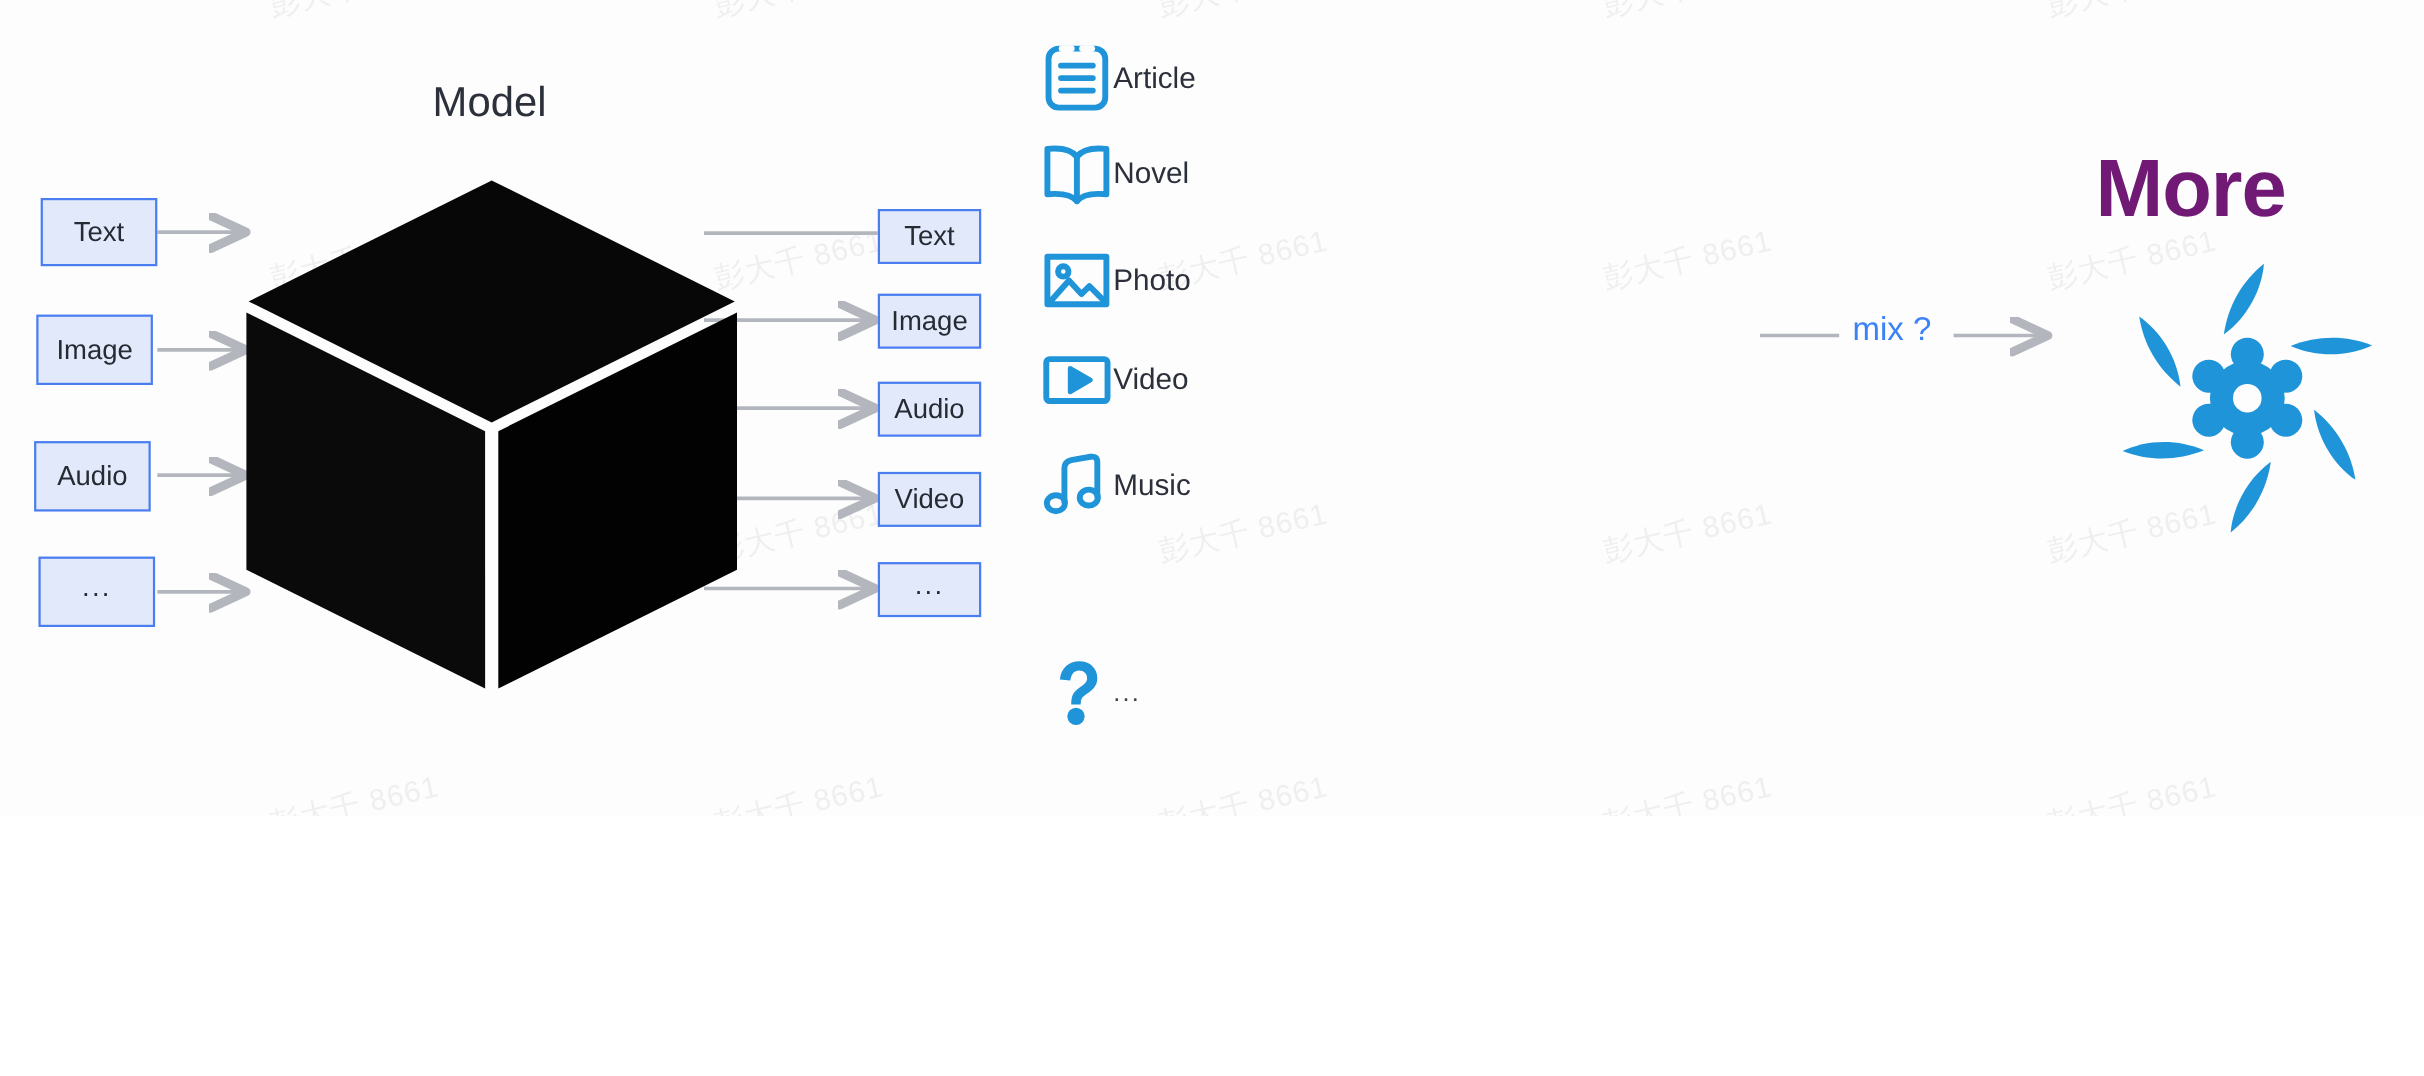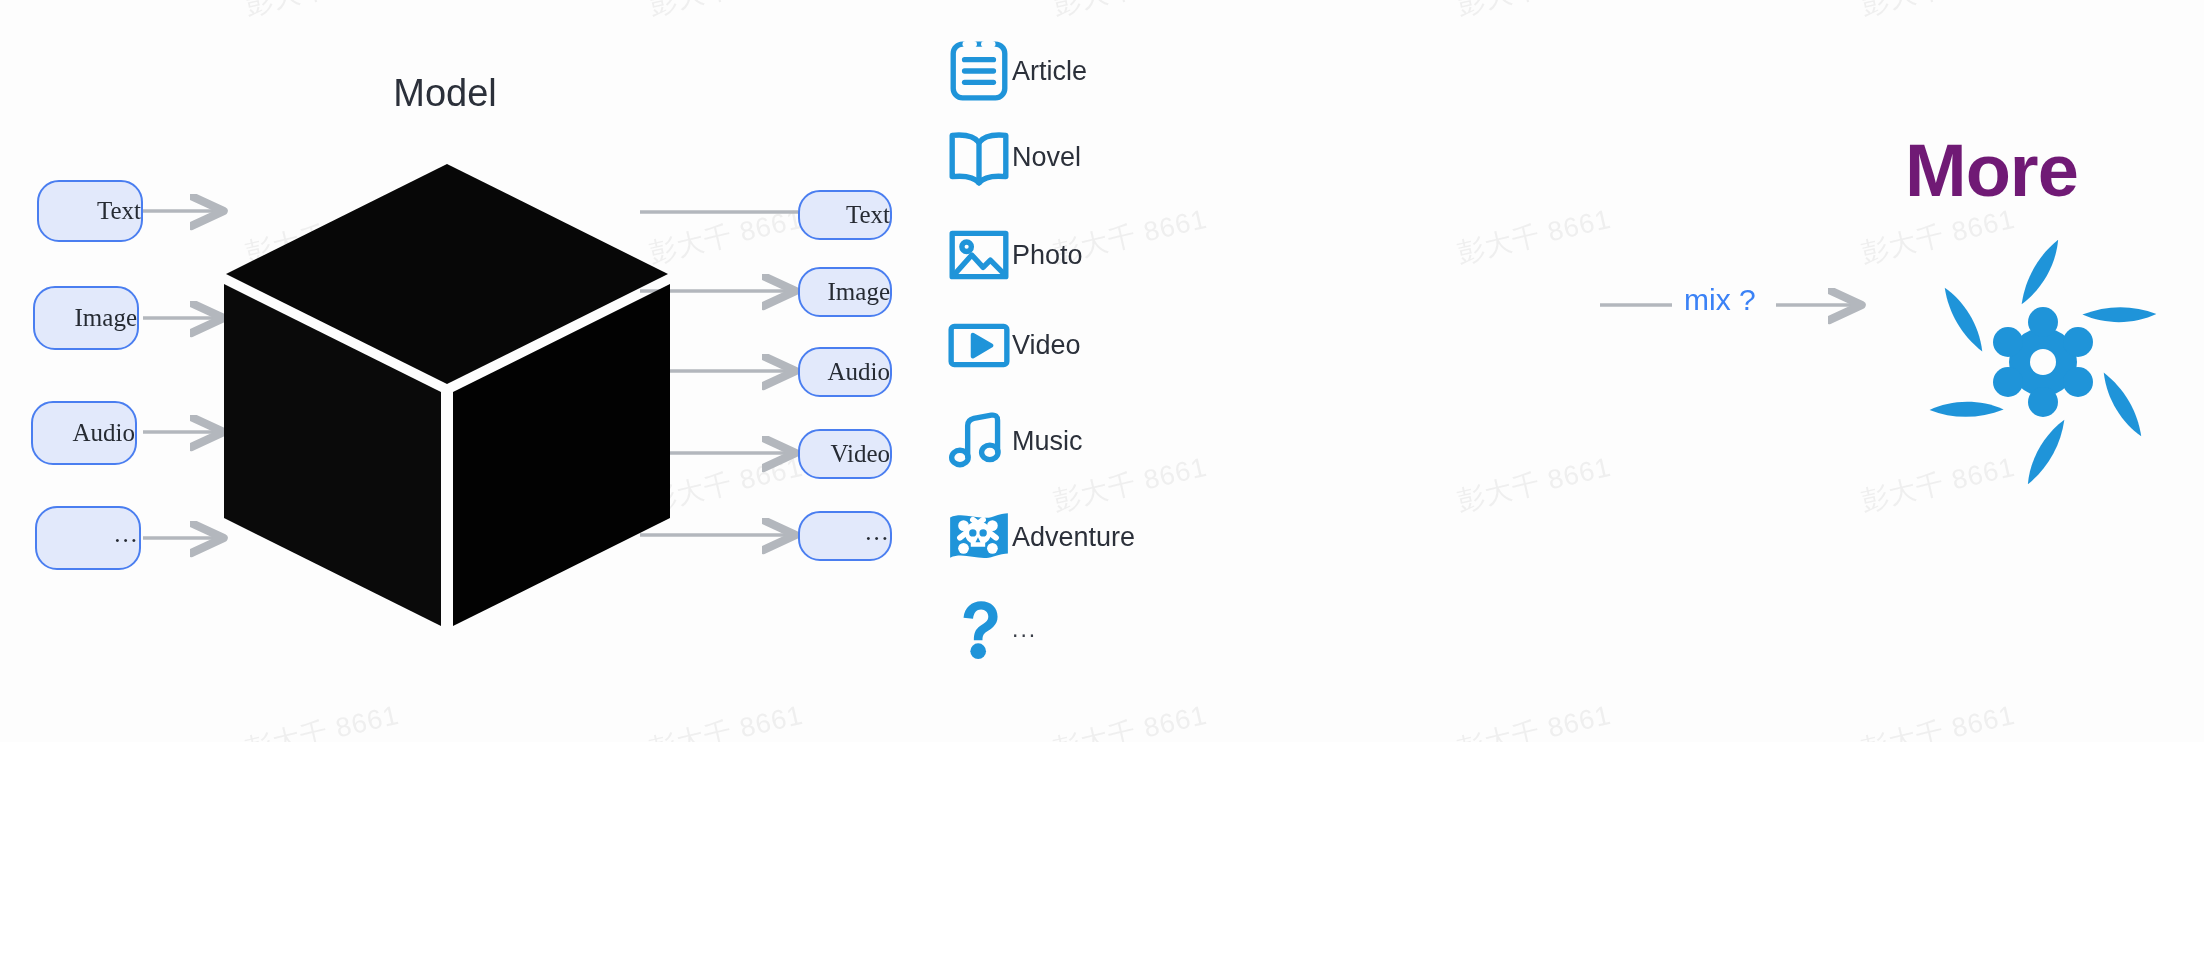--- a/index.html
+++ b/index.html
@@ -35,28 +35,27 @@
     letter-spacing: 1px;
     user-select: none;
   }
 
   
   .io-box {
     position: absolute;
     box-sizing: border-box;
     background: #e2e9fb;
     border: 2.5px solid #4a7ef0;
-    border-radius: 22px;
+    border-radius: 0;
     display: flex;
     align-items: center;
-    justify-content: flex-end;
+    justify-content: center;
     color: #262b33;
     font-size: 25px;
     z-index: 10;
-    font-family: Liberation Serif, serif;
   }
   .io-box.dots { font-size: 25px; letter-spacing: 2px; padding-bottom: 8px; }
 
   
   #wires { position: absolute; inset: 0; z-index: 6; }
 
   
   #cube-wrap {
     position: absolute;
     left: 222px;
@@ -260,45 +259,20 @@
     <span class="media-ico">
       <svg width="66" height="66" viewBox="0 0 64 64" fill="none" stroke="#1f94d9" stroke-width="5.2" stroke-linecap="round" stroke-linejoin="round">
         <path d="M21 47 L21 17 C21 13, 23 11, 27 10 L44 7 C48 6.4, 50 8, 50 12 L50 42"></path>
         <ellipse cx="13.5" cy="48" rx="8" ry="7"></ellipse>
         <ellipse cx="42.5" cy="43" rx="8" ry="7"></ellipse>
       </svg>
     </span>
     <span class="media-label">Music</span>
   </div>
 
-  <div class="media-row" style="left:946px; top:504px;">
-    <span class="media-ico">
-      <svg width="66" height="66" viewBox="0 0 64 64">
-        <path d="M4 13 C18 7, 32 17, 46 12 C52 10, 57 9, 60 9 L60 48
-                 C57 48, 52 49, 46 51 C32 56, 18 46, 4 52 Z" fill="#1f94d9"></path>
-        <g fill="#ffffff">
-          <circle cx="17" cy="21" r="5.2"></circle>
-          <circle cx="45" cy="21" r="5.2"></circle>
-          <circle cx="17" cy="43" r="5.2"></circle>
-          <circle cx="45" cy="43" r="5.2"></circle>
-          <rect x="14" y="19" width="34" height="5.6" rx="2.8" transform="rotate(38 31 32)"></rect>
-          <rect x="14" y="19" width="34" height="5.6" rx="2.8" transform="rotate(-38 31 32)"></rect>
-          <path d="M31 17 C39 17, 43.5 22, 43.5 28.5 C43.5 33, 41 36, 38 37.6
-                   L38 41.5 L24 41.5 L24 37.6 C21 36, 18.5 33, 18.5 28.5
-                   C18.5 22, 23 17, 31 17 Z"></path>
-        </g>
-        <g fill="#1f94d9">
-          <circle cx="26" cy="28" r="3.6"></circle>
-          <circle cx="36" cy="28" r="3.6"></circle>
-          <path d="M31 32.2 L33.4 37.2 L28.6 37.2 Z"></path>
-        </g>
-      </svg>
-    </span>
-    <span class="media-label">Adventure</span>
-  </div>
 
   <div class="media-row" style="left:946px; top:596px;">
     <span class="media-ico">
       <svg width="66" height="66" viewBox="0 0 64 64">
         <path d="M17 21 C18 11, 25 5, 34 5 C44 5, 50 11.5, 50 20
                  C50 28, 44 31.5, 39 35 C36 37.2, 35.4 39, 35.4 43 L27 43
                  C27 36, 28.5 32.5, 33 29.2 C37 26.2, 41 24.4, 41 20
                  C41 16, 38 13.2, 34 13.2 C29.6 13.2, 27 16.2, 26.2 22 Z" fill="#1f94d9"></path>
         <circle cx="31.2" cy="53.5" r="7.6" fill="#1f94d9"></circle>
       </svg>

